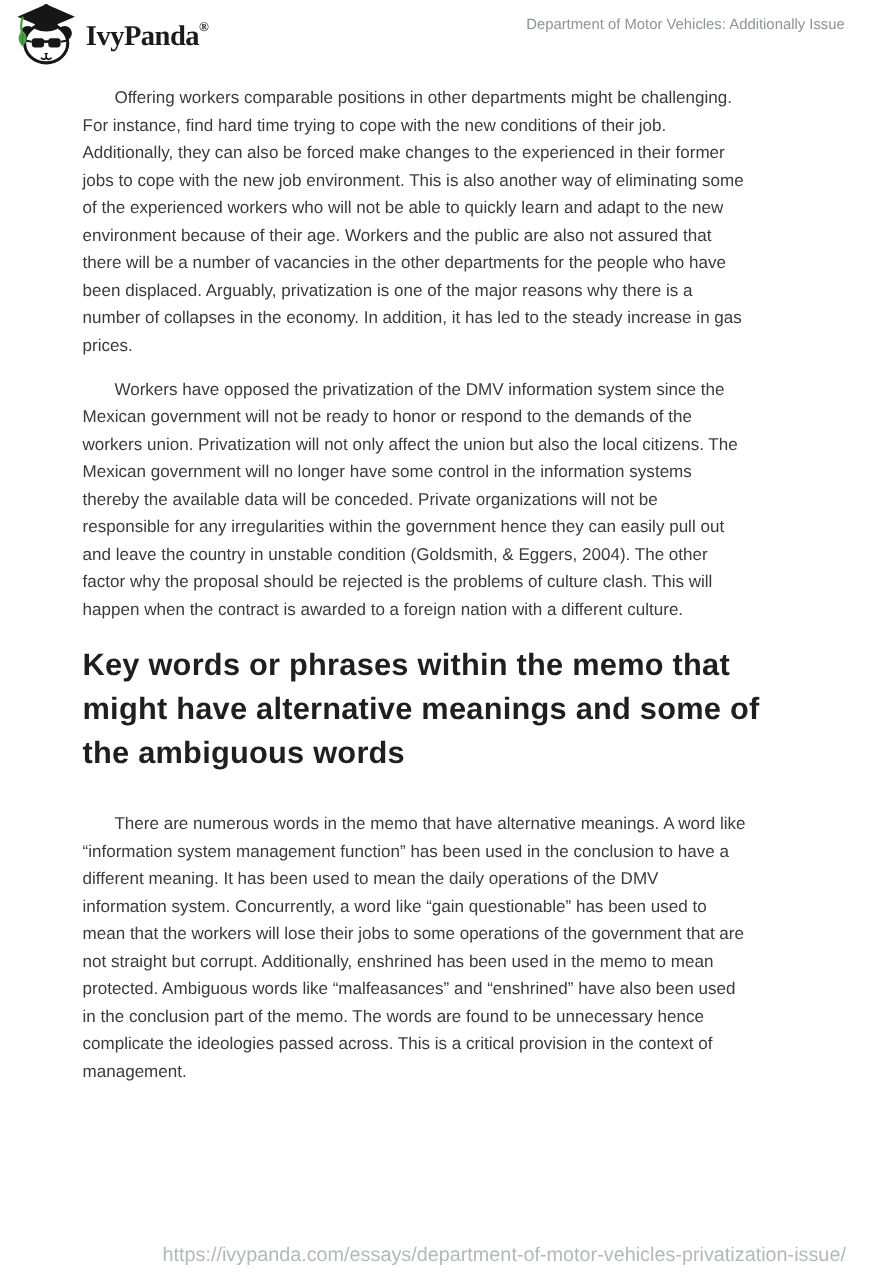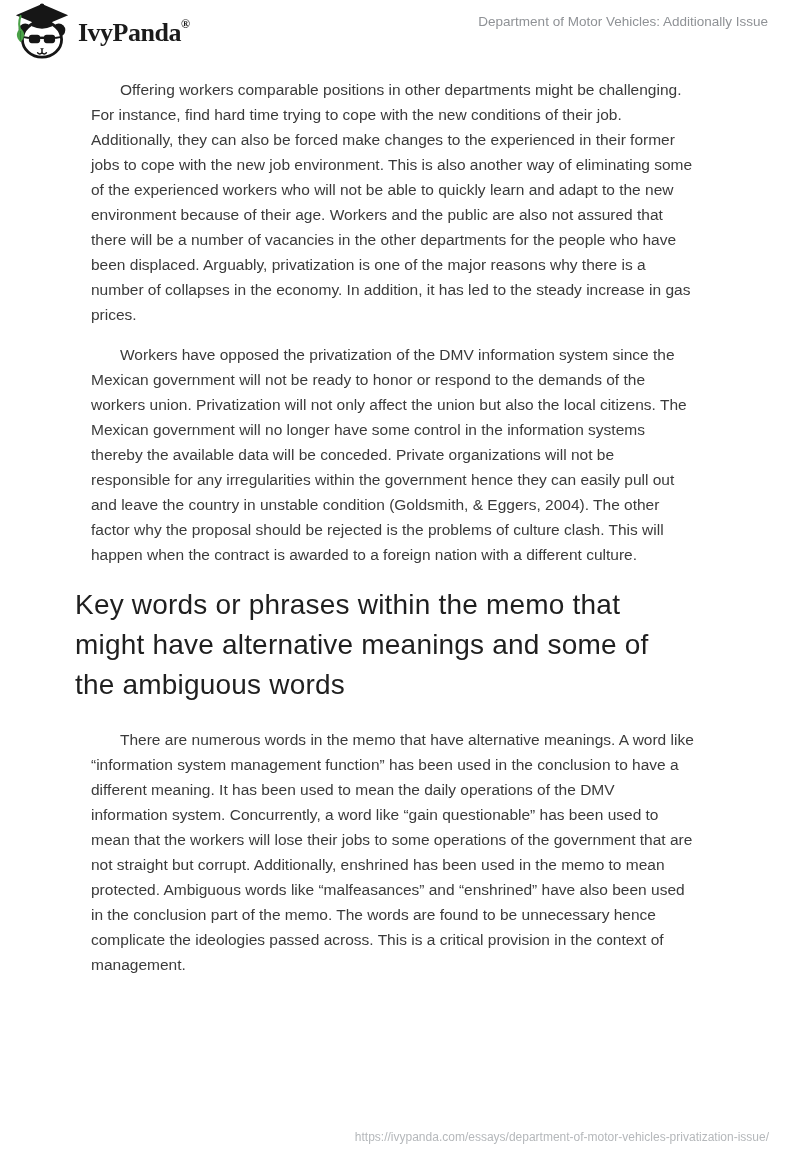--- a/index.html
+++ b/index.html
@@ -54,38 +54,38 @@
     left: 75px;
     top: 77px;
     width: 682px;
   }
   .content p {
     font-size: 15.5px;
     line-height: 25px;
     color: #3b3b3b;
     text-indent: 29px;
     white-space: pre-line;
-    margin: 0 0 15px 16px;
+    margin: 0 0 15px 0;
   }
   .content h2 {
     font-size: 28px;
     line-height: 40px;
-    font-weight: 400;
+    font-weight: 700;
     color: #1f1f1f;
     white-space: pre-line;
-    margin: 18px 0 22px 0;
+    margin: 18px 0 32px 0;
     letter-spacing: 0.2px;
   }
 
   
   .source-url {
     position: absolute;
     top: 1130px;
     right: 31px;
-    font-size: 12px;
+    font-size: 18px;
     color: #b5b8bb;
     text-decoration: none;
   }
 </style>
 </head>
 <body>
 
 <div class="page">
 
   <div>

